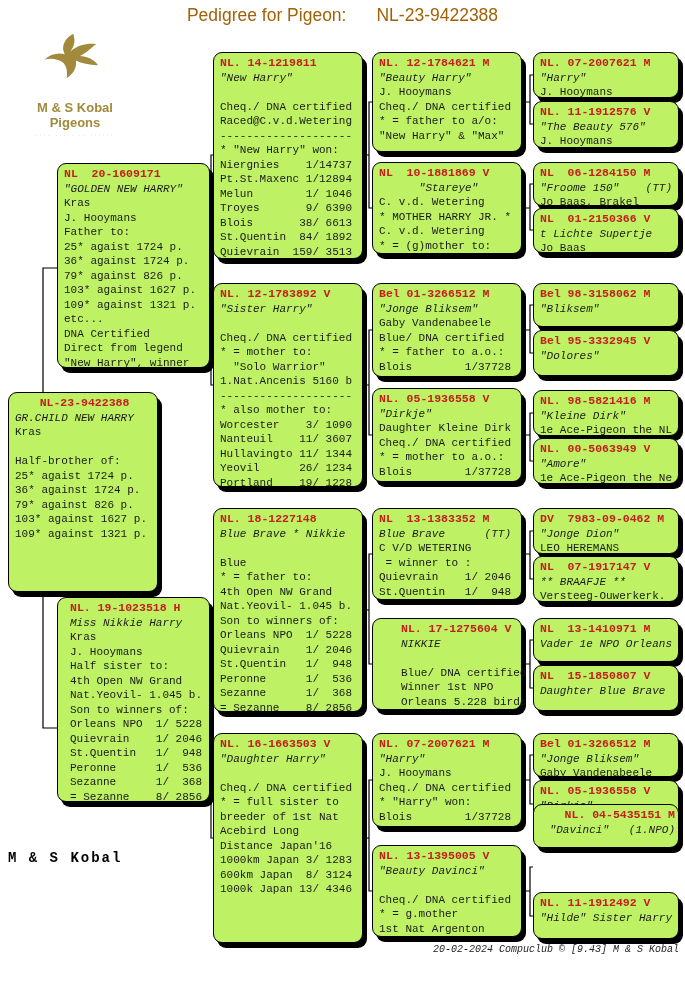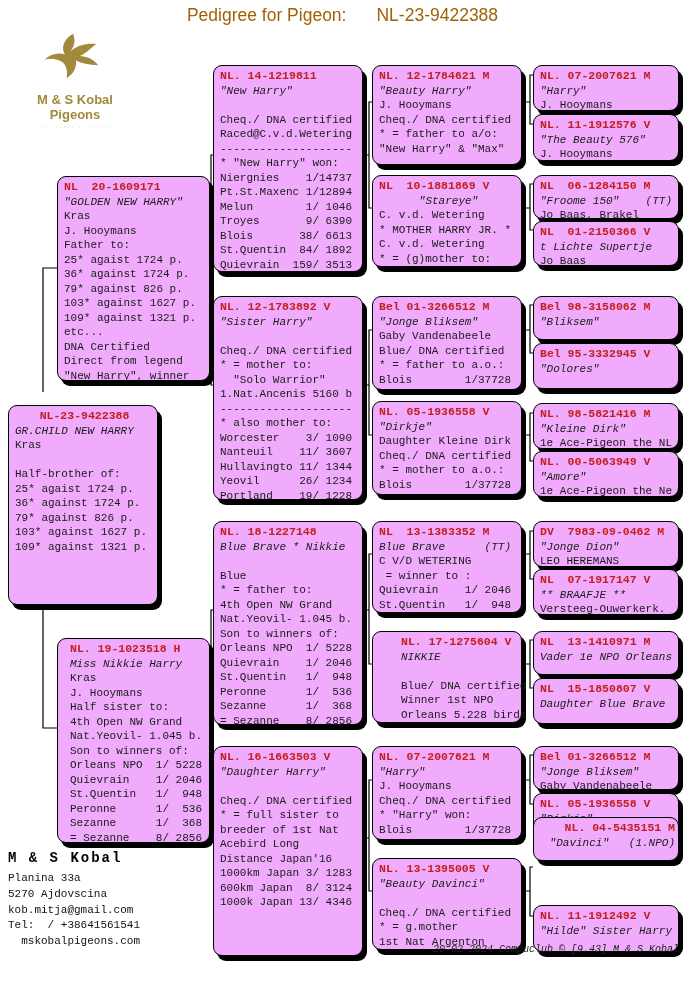--- a/index.html
+++ b/index.html
@@ -7,29 +7,29 @@
     position:relative;width:685px;height:983px;background:#ffffff;
     font-family:"Liberation Sans",sans-serif;overflow:hidden;margin:0 auto;
   }
   .title{
     position:absolute;top:5px;left:0;width:100%;text-align:center;
     font-size:17.5px;color:#a16207;
   }
   .title .ring-no{margin-left:30px;}
   
   .logo{position:absolute;left:12px;top:32px;width:126px;text-align:center;}
-  .logo-name{font-size:13px;font-weight:bold;color:#a18a3c;margin-top:8px;}
+  .logo-name{font-size:13px;font-weight:bold;color:#a18a3c;margin-top:16px;}
   .logo-tag{font-size:6px;color:#cdbd8d;letter-spacing:2px;margin-top:2px;}
   
   .box{
-    position:absolute;background:#f0abfc;border:1.6px solid #000;border-radius:9px;
+    position:absolute;background:#bef264;border:1.6px solid #000;border-radius:9px;
     box-shadow:4px 5px 0 0 #000;box-sizing:border-box;
     padding:3px 3px 2px 6px;
     font-family:"Liberation Mono","DejaVu Sans Mono",monospace;
-    font-size:11px;line-height:14.5px;color:#1a1a1a;margin-top:13px;
+    font-size:11px;line-height:14.5px;color:#1a1a1a;
   }
   .box .ring{color:#c41e1e;font-weight:bold;font-size:11.5px;white-space:pre;}
   .box .bl{white-space:pre;}
   .it{font-style:italic;}
   .ct{text-align:center;}
   svg.connectors{position:absolute;left:0;top:0;pointer-events:none;}
   
   .footer-owner{
     position:absolute;left:8px;top:850px;
     font-family:"Liberation Mono","DejaVu Sans Mono",monospace;
@@ -108,21 +108,21 @@
         <div class="bl it">GR.CHILD NEW HARRY</div>
         <div class="bl">Kras</div>
         <div class="bl"> </div>
         <div class="bl">Half-brother of:</div>
         <div class="bl">25* agaist 1724 p.</div>
         <div class="bl">36* against 1724 p.</div>
         <div class="bl">79* against 826 p.</div>
         <div class="bl">103* against 1627 p.</div>
         <div class="bl">109* against 1321 p.</div>
       </div>
-      <div class="box" style="left: 57px; top: 625px; width: 153px; height: 205px; padding-left: 12px;">
+      <div class="box" style="left: 57px; top: 597px; width: 153px; height: 205px; padding-left: 12px;">
         <div class="ring">NL. 19-1023518 H</div>
         <div class="bl it">Miss Nikkie Harry</div>
         <div class="bl">Kras</div>
         <div class="bl">J. Hooymans</div>
         <div class="bl">Half sister to:</div>
         <div class="bl">4th Open NW Grand</div>
         <div class="bl">Nat.Yeovil- 1.045 b.</div>
         <div class="bl">Son to winners of:</div>
         <div class="bl">Orleans NPO  1/ 5228</div>
         <div class="bl">Quievrain    1/ 2046</div>
@@ -326,20 +326,15 @@
         <div class="ring">NL. 04-5435151 M</div>
         <div class="bl it">"Davinci"   (1.NPO)</div>
       </div>
       <div class="box" style="left: 533px; top: 892px; width: 146px; height: 47px;">
         <div class="ring">NL. 11-1912492 V</div>
         <div class="bl it">"Hilde" Sister Harry</div>
       </div>
     </div>
 
   <div class="footer-owner">M &amp; S Kobal</div>
-  <div class="footer-address">Planina 33a
-5270 Ajdovscina
-kob.mitja@gmail.com
-Tel:  / +38641561541
-  mskobalpigeons.com</div>
   <div class="credit">20-02-2024   Compuclub © [9.43]   M &amp; S Kobal</div>
 
 </div>
 
 </body></html>

